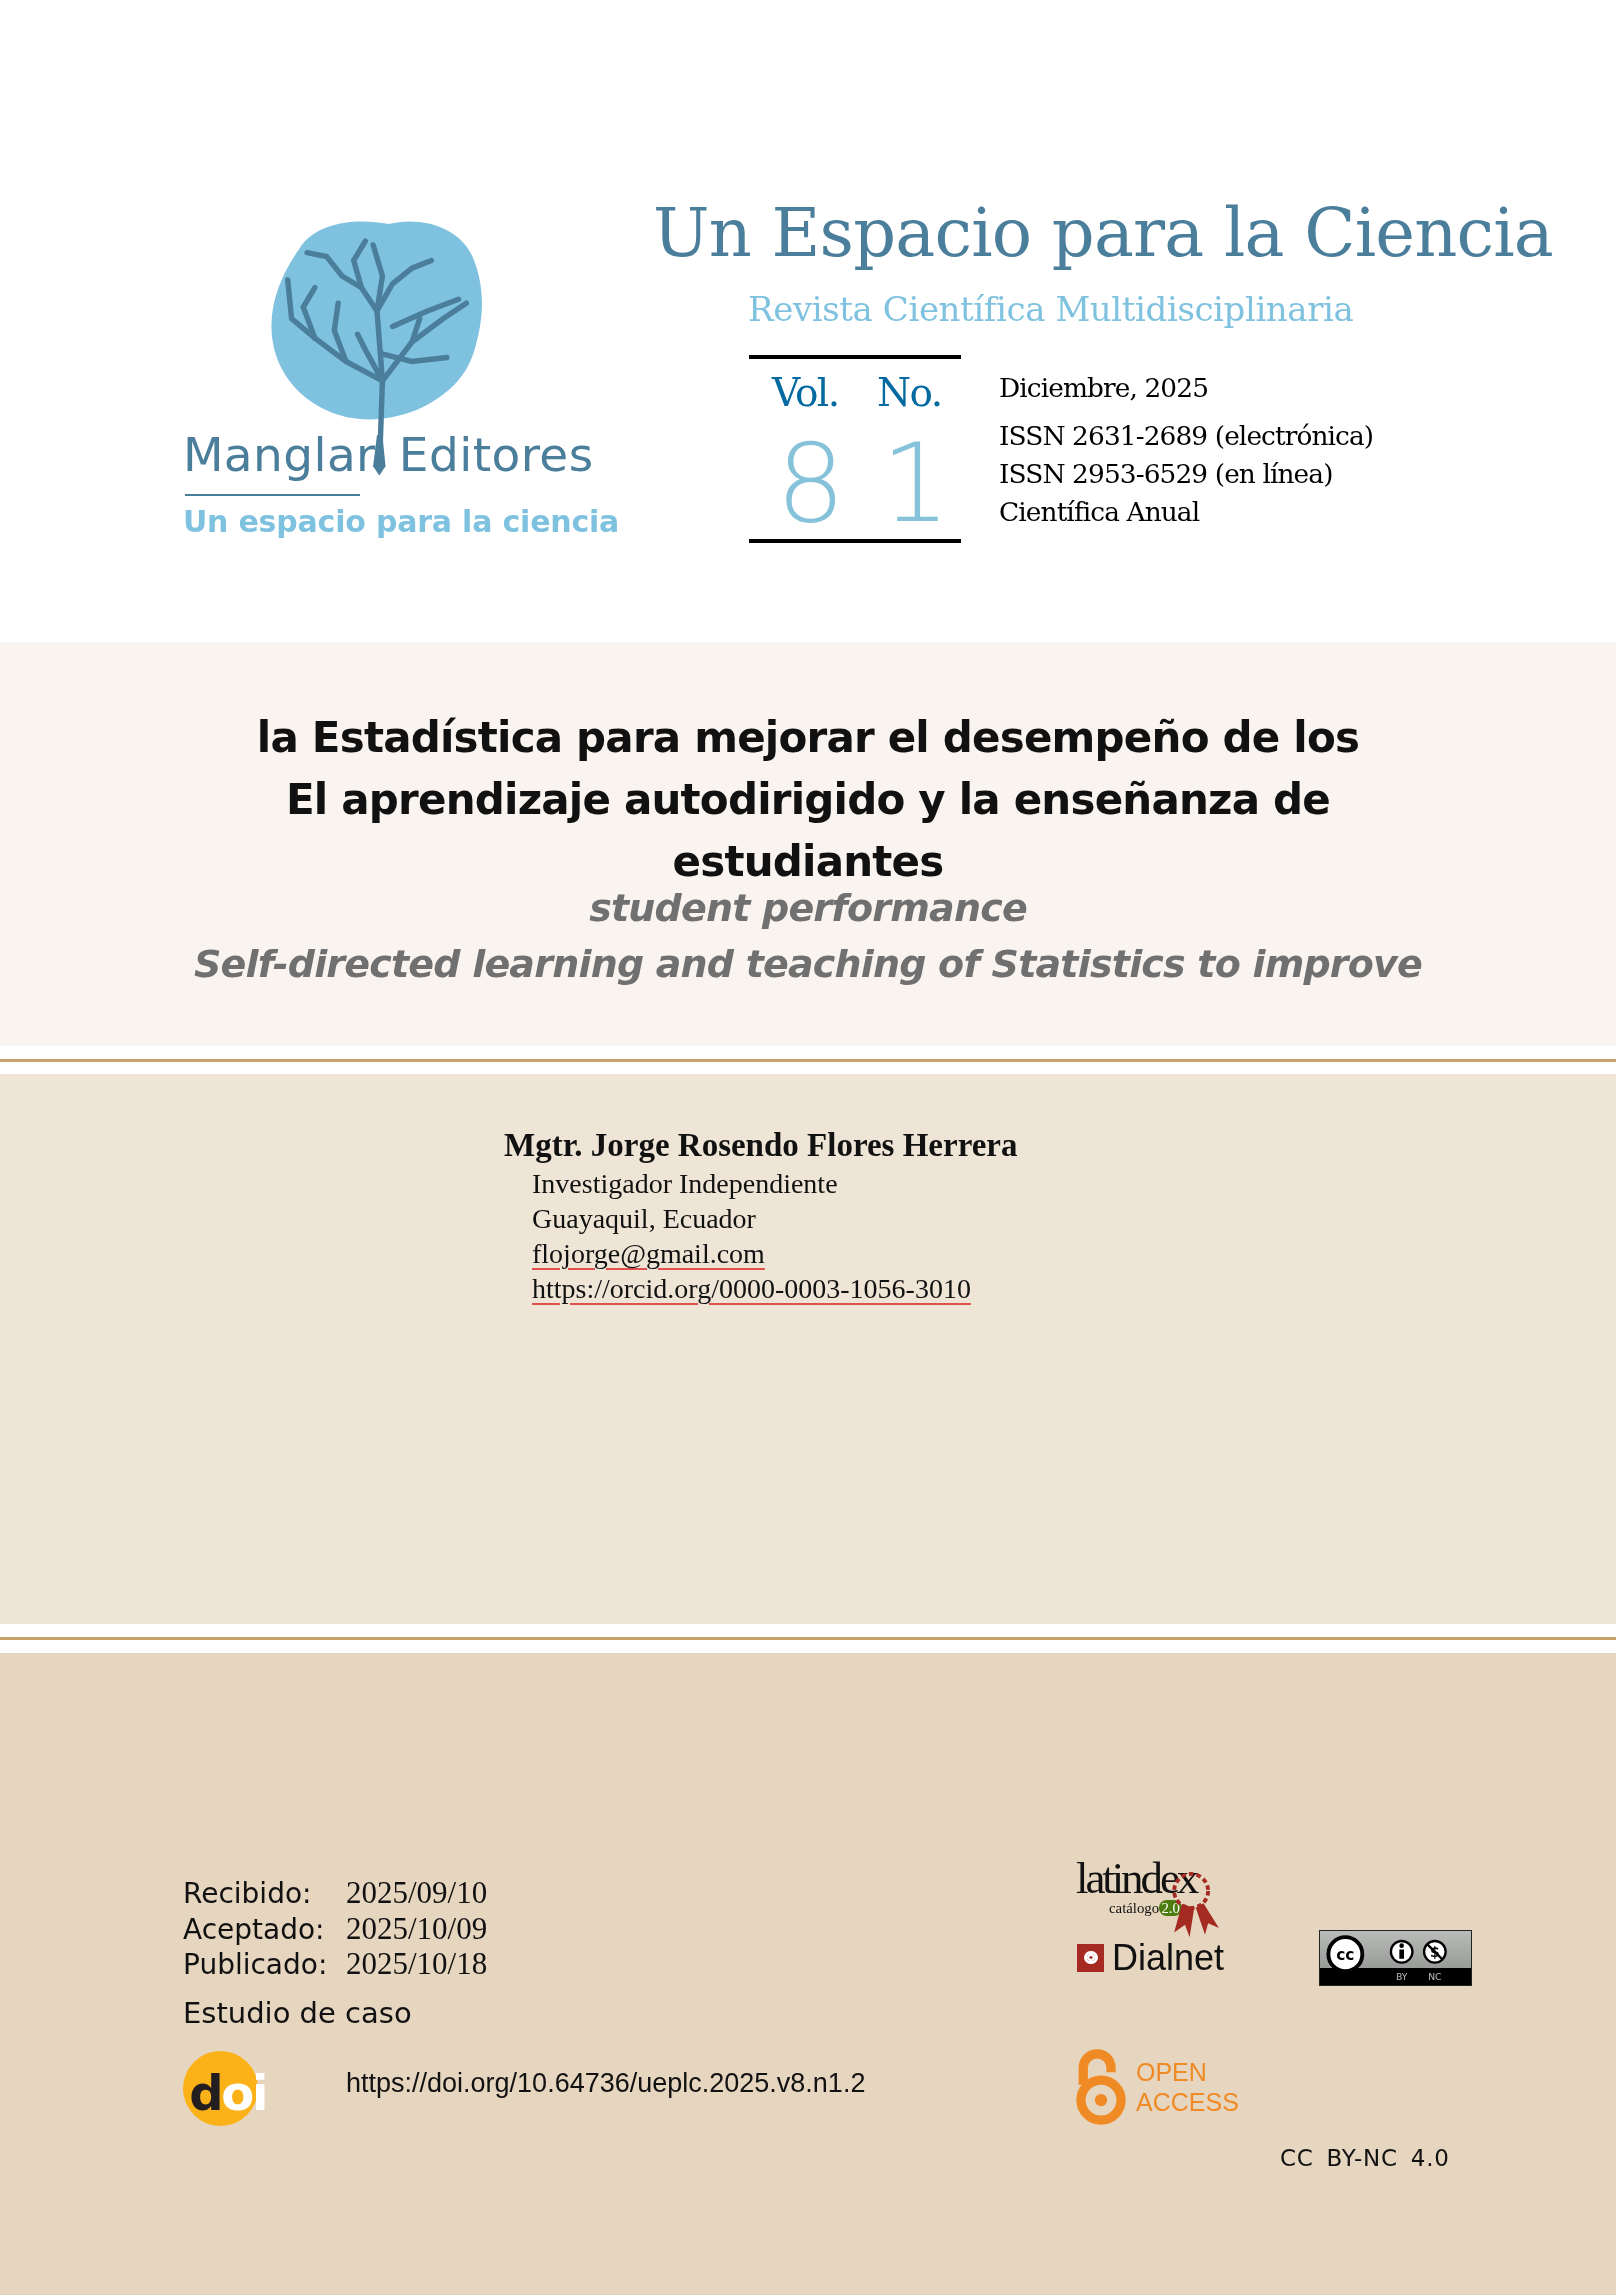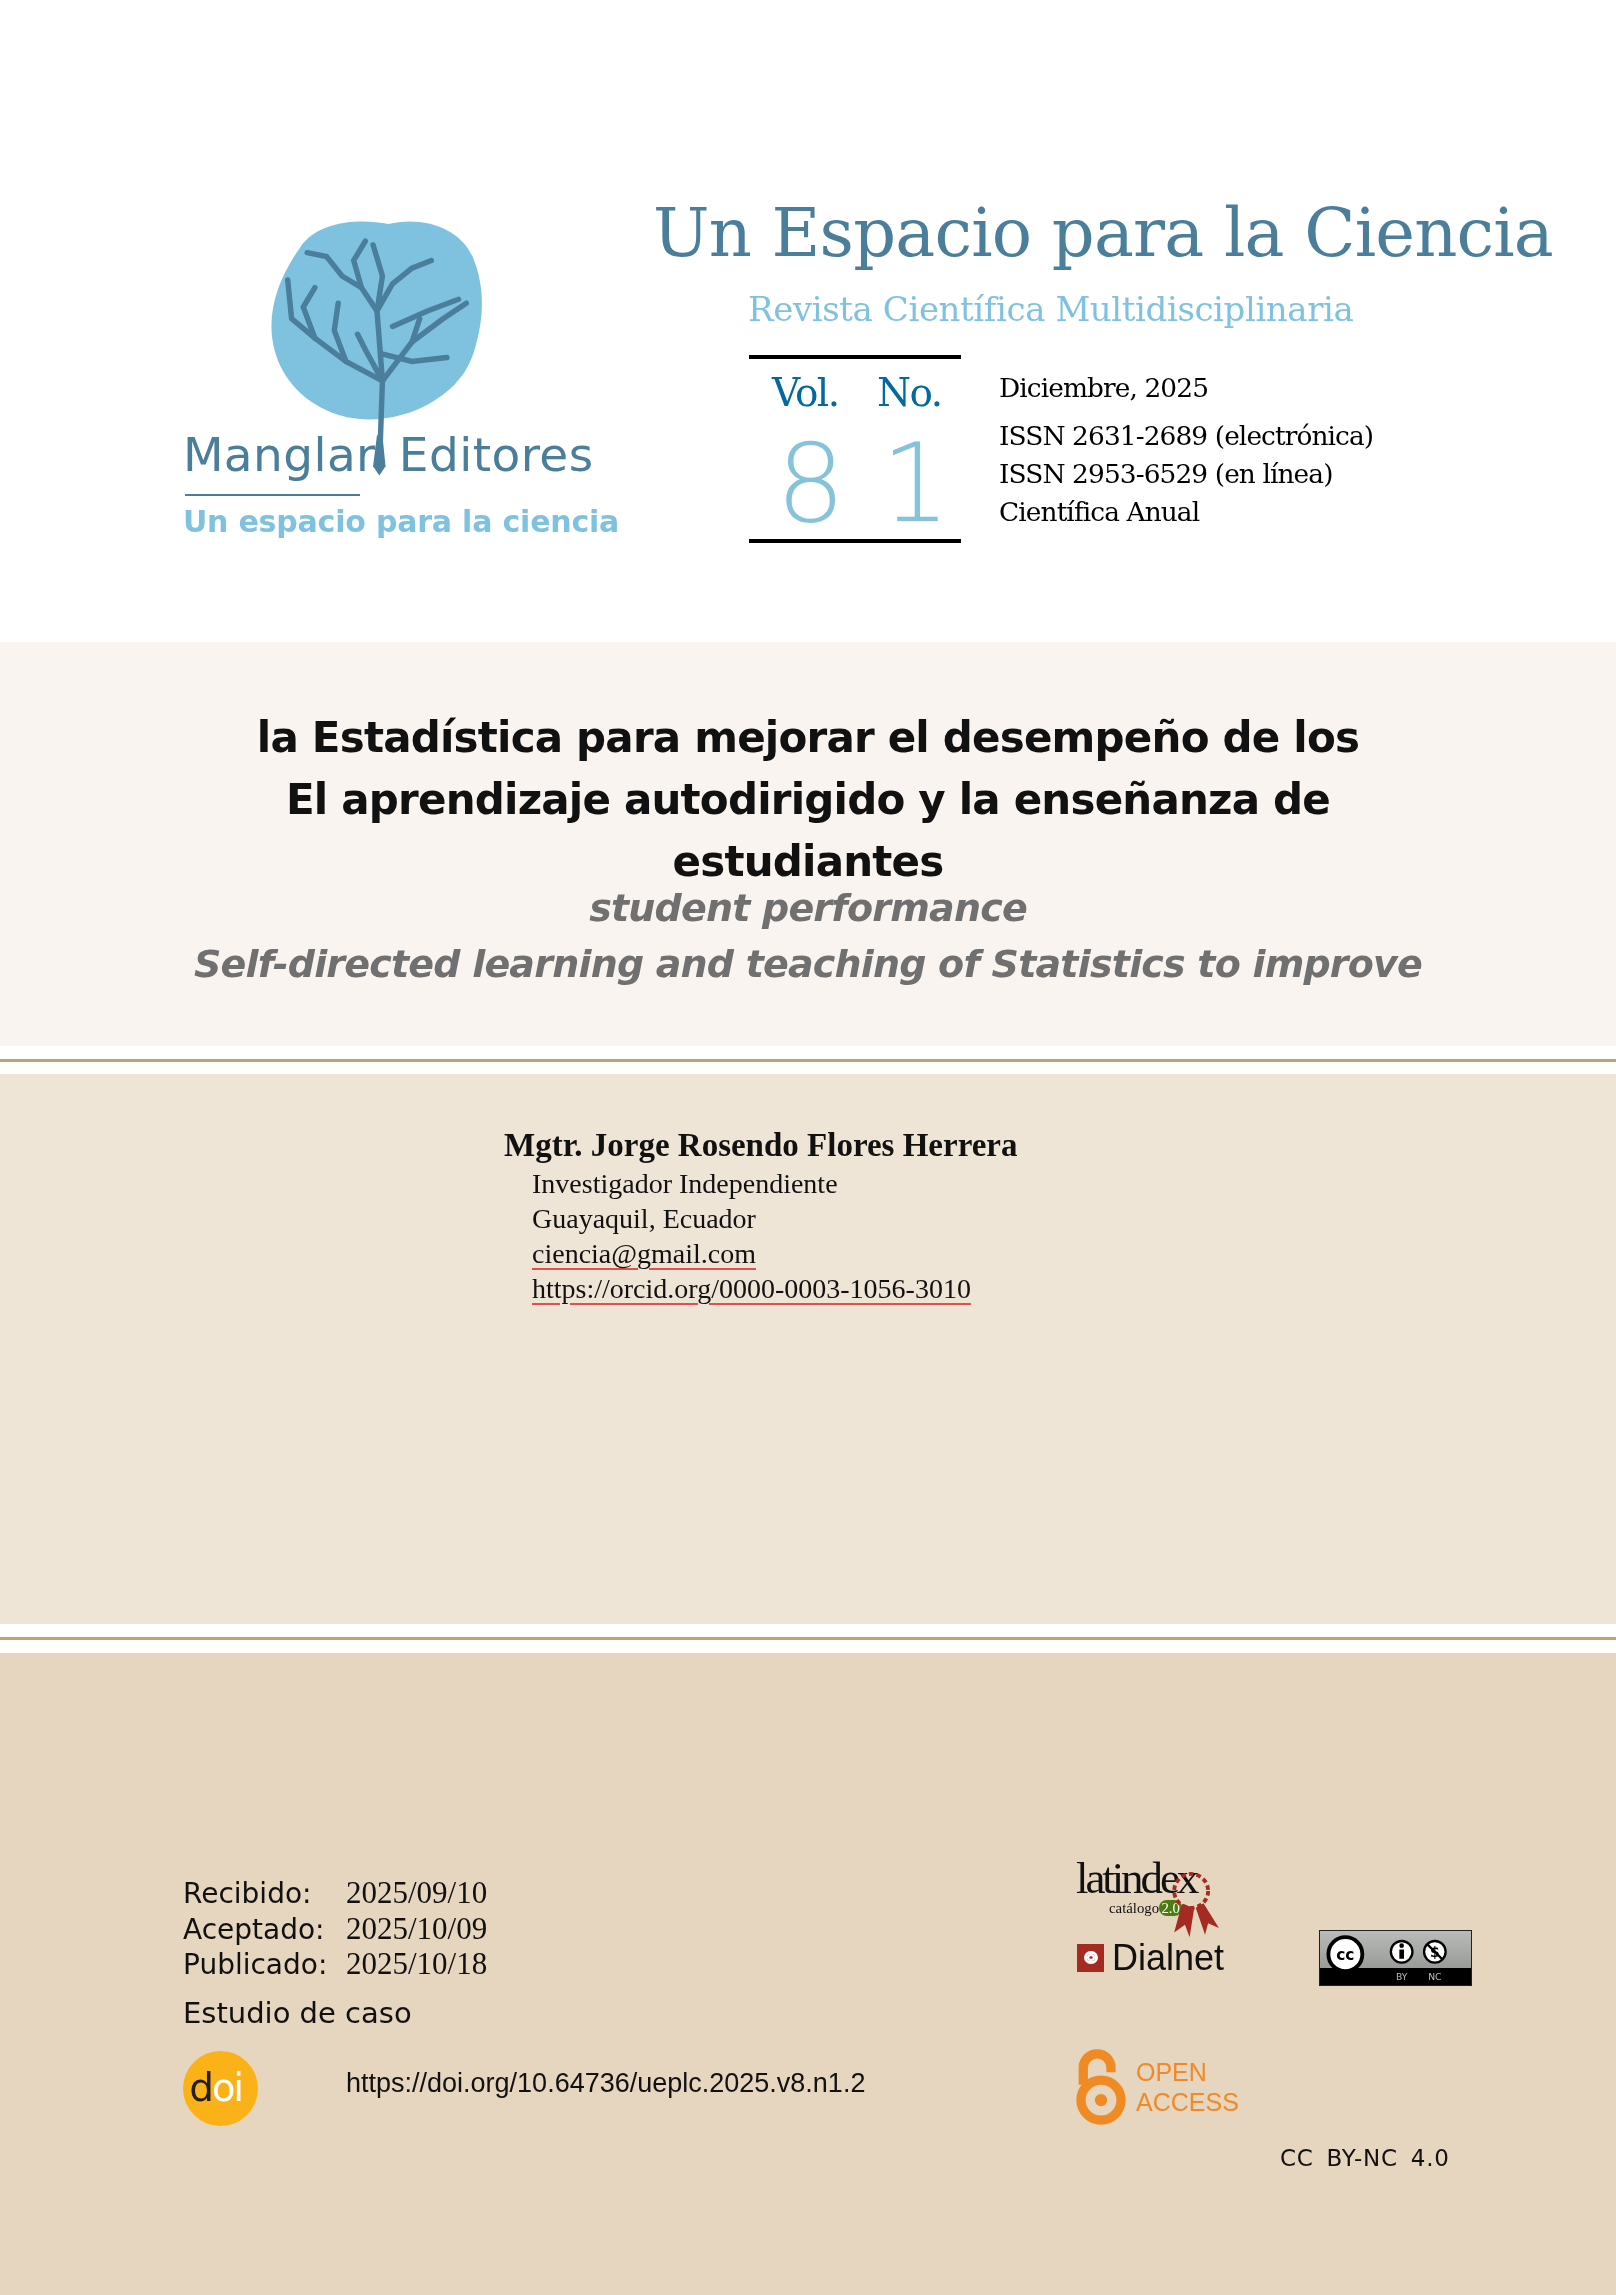--- a/index.html
+++ b/index.html
@@ -43,21 +43,21 @@
   .author-line { left:532px; font-family:"Liberation Serif", serif; font-size:28px; color:#111; white-space:nowrap; }
   .link-ul { text-decoration:underline; text-decoration-color:#e0504c; text-underline-offset:4.7px; text-decoration-thickness:1.6px; }
 
   
   .date-row { left:183px; font-size:29.5px; color:#111; white-space:nowrap; }
   .date-lbl { display:inline-block; width:163px; font-family:"DejaVu Sans", sans-serif; font-size:28px; }
   .date-val { font-family:"Liberation Serif", serif; font-size:31px; }
   .study { left:183px; top:1996px; font-family:"DejaVu Sans", sans-serif; font-size:29px; color:#111; }
 
   .doi-badge { left:183px; top:2051px; width:75px; height:75px; border-radius:50%; background:#fbb219; }
-  .doi-badge span { position:absolute; left:6.2px; top:14px; font-family:"DejaVu Sans", sans-serif; font-weight:normal; font-size:39px; letter-spacing:-2.3px; }
+  .doi-badge span { position:absolute; left:6.2px; top:14px; font-family:"DejaVu Sans", sans-serif; font-weight:bold; font-size:48px; letter-spacing:-2.3px; }
   .doi-url { left:346px; top:2068px; font-family:Liberation Sans, sans-serif; font-size:27px; color:#111; white-space:nowrap; }
 
   
   .latindex { left:1076px; top:1852px; width:140px; height:70px; }
   .lat-word { position:absolute; left:0; top:0; font-family:"Liberation Serif", serif; font-size:45px; letter-spacing:-3.1px; color:#111; }
   .lat-cat { position:absolute; left:33px; top:48px; font-family:"Liberation Serif", serif; font-size:14.8px; color:#111; }
   .lat-ribbon { position:absolute; left:92px; top:17px; }
   .dialnet { left:1077px; top:1939px; height:37px; }
   .dialnet-ico { position:absolute; left:0; top:4.7px; width:27px; height:28px; background:#a52a22; }
   .dialnet-ico::after { content:""; position:absolute; left:7px; top:7px; width:7.8px; height:7.8px; border-radius:50%; border:3.1px solid #fff; background:#a52a22; box-shadow: inset 0 0 0 2.3px #fff; }
@@ -125,21 +125,21 @@
   <div>estudiantes</div>
 </div>
 <div class="abs title-en">
   <div>student performance</div>
   <div>Self-directed learning and teaching of Statistics to improve</div>
 </div>
 
 <div class="abs author-name">Mgtr. Jorge Rosendo Flores Herrera</div>
 <div class="abs author-line" style="top:1168px">Investigador Independiente</div>
 <div class="abs author-line" style="top:1203px">Guayaquil, Ecuador</div>
-<div class="abs author-line link-ul" style="top:1238px">ciencia@gmail.com</div>
+<div class="abs author-line link-ul" style="top:1238px">flojorge@gmail.com</div>
 <div class="abs author-line link-ul" style="top:1273px">https://orcid.org/0000-0003-1056-3010</div>
 
 <div class="abs date-row" style="top:1875px">
   <span class="date-lbl">Recibido:</span><span class="date-val">2025/09/10</span>
 </div>
 <div class="abs date-row" style="top:1911px">
   <span class="date-lbl">Aceptado:</span><span class="date-val">2025/10/09</span>
 </div>
 <div class="abs date-row" style="top:1946px">
   <span class="date-lbl">Publicado:</span><span class="date-val">2025/10/18</span>

